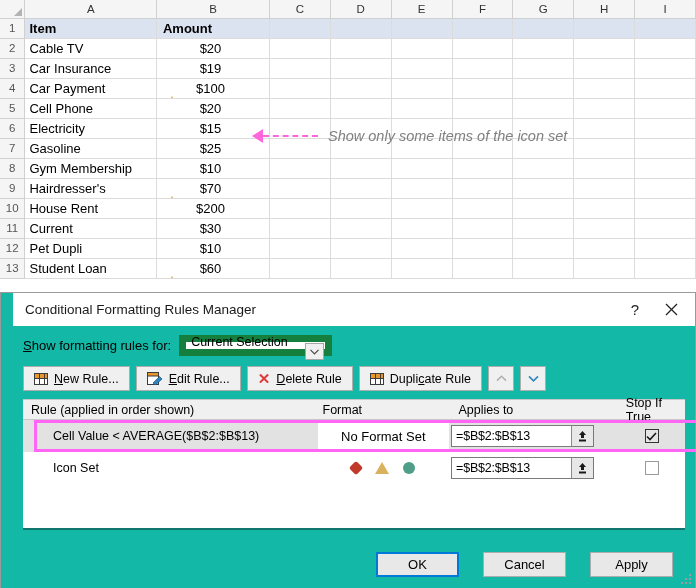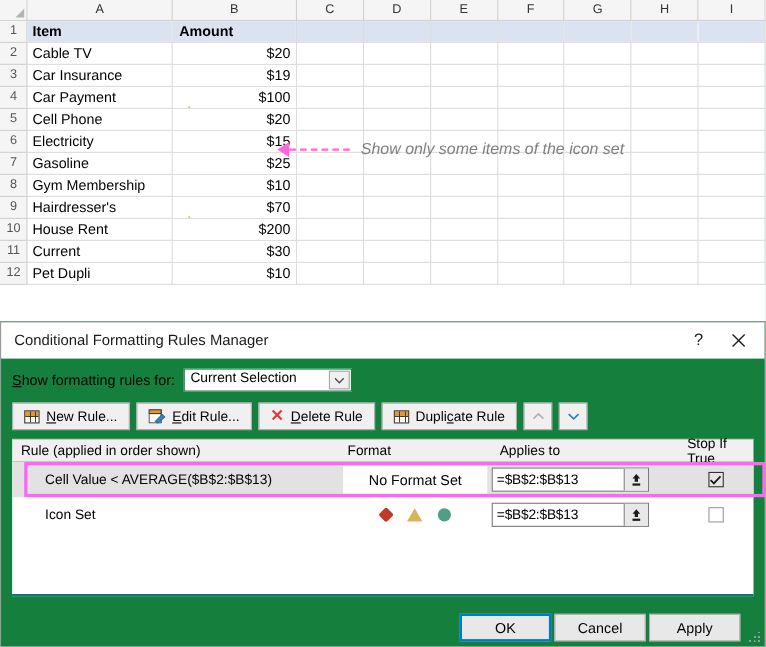--- a/index.html
+++ b/index.html
@@ -56,21 +56,21 @@
     border-right: 1px solid #dcdcdc;
     border-bottom: 1px solid #dcdcdc;
     font-size: 13px;
     color: #000;
     vertical-align: middle;
     background: #fff;
     overflow: hidden;
     white-space: nowrap;
   }
   .cell.a { width: 121px; padding-left: 4px; text-align: left; }
-  .cell.b { width: 104px; padding-right: 5px; text-align: right; position: relative; }
+  .cell.b { width: 104px; padding-right: 5px; text-align: center; position: relative; }
   .cell.blank { width: 56px; }
   .hdr-row .cell { background: #dce3f0; font-weight: bold; }
   .hdr-row .cell.b { text-align: left; padding-left: 6px; }
 
   .icon-in-cell {
     position: absolute; left: 7px; top: 50%;
     transform: translateY(-50%);
     width: 14px; height: 14px;
   }
 
@@ -115,24 +115,24 @@
     font-size: 14.5px;
     color: #808080;
     white-space: nowrap;
   }
 
   
   .dialog {
     position: absolute;
     left: 0; top: 292px;
     width: 696px; height: 296px;
-    background: #15803d;
+    background: #14b8a6;
     border: 1px solid #9a9a9a;
     border-bottom: none;
-    display: flex; flex-direction: column;
+    display: flex; flex-direction: column; padding-left: 12px;
   }
   .titlebar {
     height: 33px;
     background: #ffffff;
     display: flex; align-items: center;
     padding-left: 12px;
     position: relative;
     flex: none;
   }
   .dlg-title { font-size: 13.5px; color: #1a1a1a; }
@@ -151,22 +151,22 @@
   .row-showfor {
     display: flex; align-items: center;
     margin-top: 9px; margin-bottom: 10px;
   }
   .lbl { font-size: 13px; color: #000; }
   .u { text-decoration: underline; }
   .combo {
     margin-left: 8px;
     width: 153px; height: 21px;
     background: #fff;
-    border: 1px solid #15803d;
-    display: flex; align-items: flex-start;
+    border: 7px solid #15803d;
+    display: flex; align-items: flex-end;
     position: relative;
     font-size: 12.5px; color: #000;
     padding-left: 5px;
   }
   .combo-btn {
     position: absolute; right: 1px; top: 1px;
     width: 19px; height: 17px;
     background: #f0f0f0;
     border: 1px solid #a6a6a6;
     display: flex; align-items: center; justify-content: center;
@@ -272,23 +272,23 @@
   .hl-box {
     position: absolute;
     left: 11px; top: 0px;
     width: 674px; height: 32px;
     border: 3px solid #ff66f5;
     pointer-events: none;
   }
 
   .dlg-footer {
     display: flex; justify-content: flex-end; align-items: center;
-    gap: 3px;
+    gap: 24px;
     padding: 10px 12px 0 0;
-    height: 46px;
+    height: 58px;
   }
   .btn {
     width: 83px; height: 25px;
     background: #e8e8e8;
     border: 1px solid #adadad;
     font-size: 13px; color: #000;
     display: flex; align-items: center; justify-content: center;
     font-family: "Liberation Sans", sans-serif;
     cursor: default;
   }
@@ -458,20 +458,32 @@
             <td class="cell blank"></td>
             <td class="cell blank"></td>
             <td class="cell blank"></td>
             <td class="cell blank"></td>
             <td class="cell blank"></td>
           </tr>
           <tr>
             <th class="rowhdr">12</th>
             <td class="cell a">Pet Dupli</td>
             <td class="cell b"><span>$10</span></td>
+            <td class="cell blank"></td>
+            <td class="cell blank"></td>
+            <td class="cell blank"></td>
+            <td class="cell blank"></td>
+            <td class="cell blank"></td>
+            <td class="cell blank"></td>
+            <td class="cell blank"></td>
+          </tr>
+          <tr>
+            <th class="rowhdr">13</th>
+            <td class="cell a">Student Loan</td>
+            <td class="cell b"><span class="icon-in-cell"><span class="ico-tri"></span></span><span>$60</span></td>
             <td class="cell blank"></td>
             <td class="cell blank"></td>
             <td class="cell blank"></td>
             <td class="cell blank"></td>
             <td class="cell blank"></td>
             <td class="cell blank"></td>
             <td class="cell blank"></td>
           </tr>
         </tbody>
     </table>

